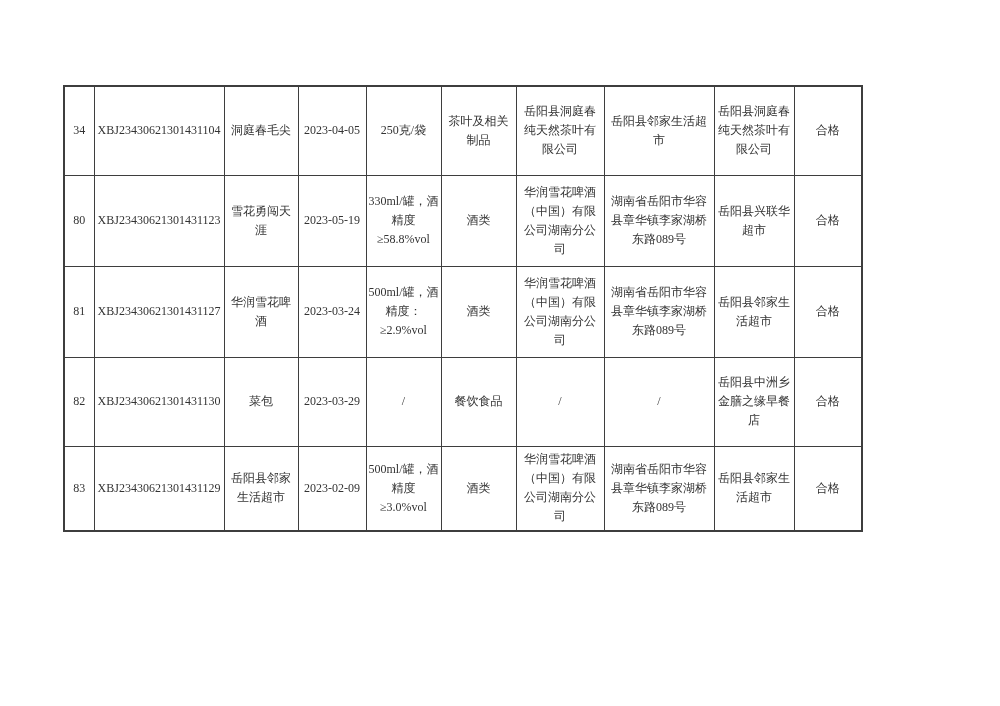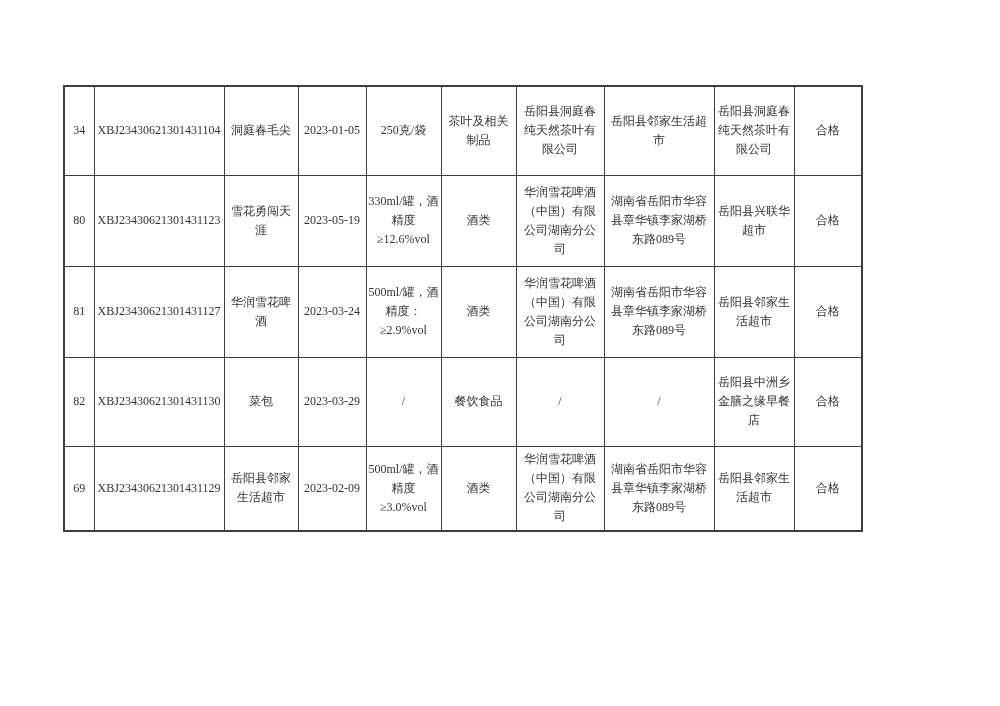--- a/index.html
+++ b/index.html
@@ -58,34 +58,34 @@
       <col style="width:88px">
       <col style="width:110px">
       <col style="width:80px">
       <col style="width:68px">
     </colgroup>
     <tbody>
       <tr class="r0">
         <td>34</td>
         <td class="nowrap">XBJ23430621301431104</td>
         <td>洞庭春毛尖</td>
-        <td class="nowrap">2023-01-05</td>
+        <td class="nowrap">2023-04-05</td>
         <td>250克/袋</td>
         <td>茶叶及相关制品</td>
         <td>岳阳县洞庭春纯天然茶叶有限公司</td>
         <td>岳阳县邻家生活超市</td>
         <td>岳阳县洞庭春纯天然茶叶有限公司</td>
         <td>合格</td>
       </tr>
       <tr class="r1">
         <td>80</td>
         <td class="nowrap">XBJ23430621301431123</td>
         <td>雪花勇闯天涯</td>
         <td class="nowrap">2023-05-19</td>
-        <td>330ml/罐，酒精度≥12.6%vol</td>
+        <td>330ml/罐，酒精度≥58.8%vol</td>
         <td>酒类</td>
         <td>华润雪花啤酒（中国）有限公司湖南分公司</td>
         <td>湖南省岳阳市华容县章华镇李家湖桥东路089号</td>
         <td>岳阳县兴联华超市</td>
         <td>合格</td>
       </tr>
       <tr class="r2">
         <td>81</td>
         <td class="nowrap">XBJ23430621301431127</td>
         <td>华润雪花啤酒</td>
@@ -103,21 +103,21 @@
         <td>菜包</td>
         <td class="nowrap">2023-03-29</td>
         <td>/</td>
         <td>餐饮食品</td>
         <td>/</td>
         <td>/</td>
         <td>岳阳县中洲乡金膳之缘早餐店</td>
         <td>合格</td>
       </tr>
       <tr class="r4">
-        <td>69</td>
+        <td>83</td>
         <td class="nowrap">XBJ23430621301431129</td>
         <td>岳阳县邻家生活超市</td>
         <td class="nowrap">2023-02-09</td>
         <td>500ml/罐，酒精度≥3.0%vol</td>
         <td>酒类</td>
         <td>华润雪花啤酒（中国）有限公司湖南分公司</td>
         <td>湖南省岳阳市华容县章华镇李家湖桥东路089号</td>
         <td>岳阳县邻家生活超市</td>
         <td>合格</td>
       </tr>

